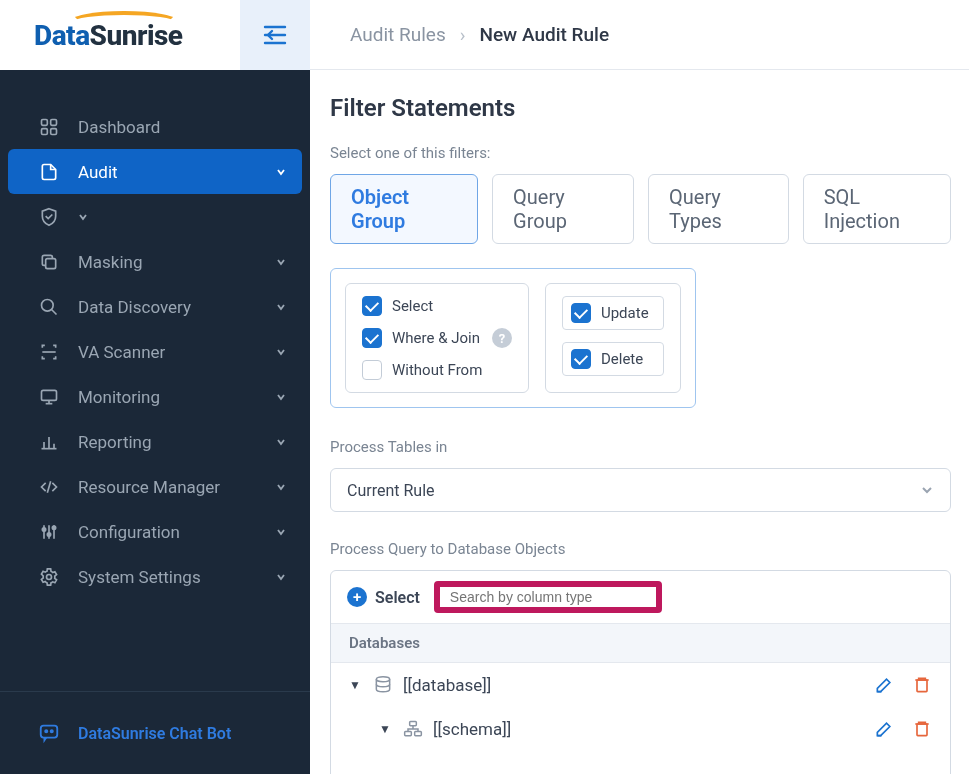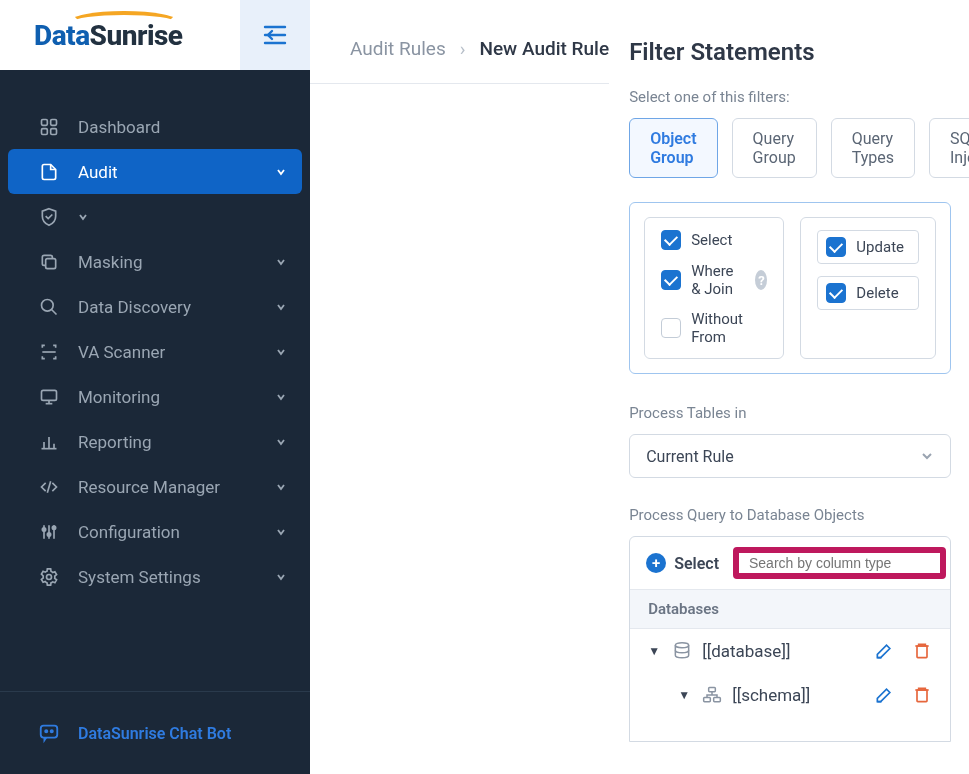--- a/index.html
+++ b/index.html
@@ -82,21 +82,21 @@
   .nav-item .chev svg { width: 10px; height: 10px; }
   .nav-sep { height: 1px; background: #2a3a4c; margin: 18px 0; }
   .chatbot {
     display: flex; align-items: center;
     padding: 0 24px 0 36px; height: 46px;
     color: #2f7be0; font-weight: 600; font-size: 16px;
   }
   .chatbot .nico { width: 26px; margin-right: 16px; display:flex; justify-content:center; }
 
   
-  .main { flex: 1; display: flex; flex-direction: row; overflow: hidden; margin-top: 14px; }
+  .main { flex: 1; display: flex; flex-direction: column; overflow: hidden; }
   .topbar {
     height: 70px;
     border-bottom: 1px solid #e4e8ee;
     display: flex;
     align-items: center;
     padding-left: 40px;
     font-size: 19px;
   }
   .crumb-parent { color: #8a94a2; }
   .crumb-sep { color: #b7bfc9; margin: 0 14px; }
@@ -105,21 +105,21 @@
   
   .content { padding: 24px 18px 0 20px; overflow-y: auto; flex:1; }
   .h-section { font-size: 24px; font-weight: 600; color: #2f3847; margin-bottom: 22px; }
   .sub-label { font-size: 15px; color: #7a8593; margin-bottom: 12px; }
 
   .tabrow { display: flex; gap: 14px; margin-bottom: 24px; }
   .tab {
     border: 1px solid #d3dae3;
     border-radius: 6px;
     padding: 10px 20px;
-    font-size: 16px;
+    font-size: 20px;
     color: #5b6675;
     background: #fff;
     cursor: pointer;
   }
   .tab.active {
     border-color: #6fa6e6;
     color: #2f7be0;
     background: #f3f8ff;
     font-weight: 600;
   }

